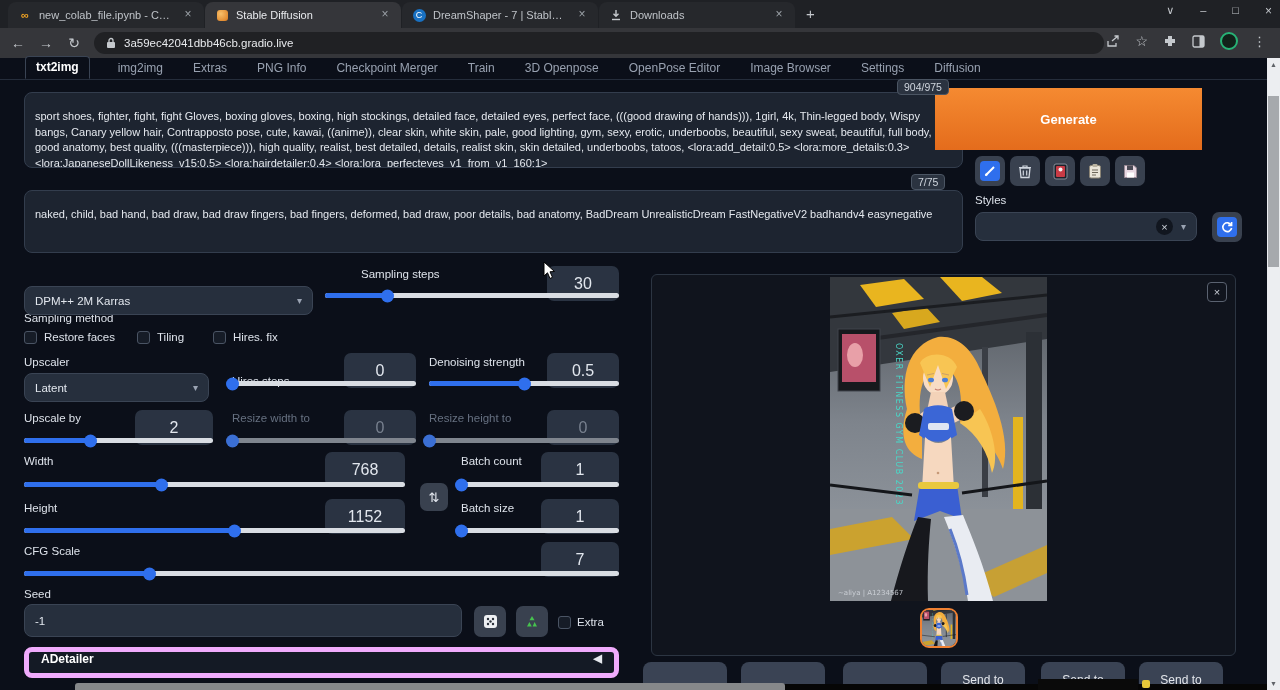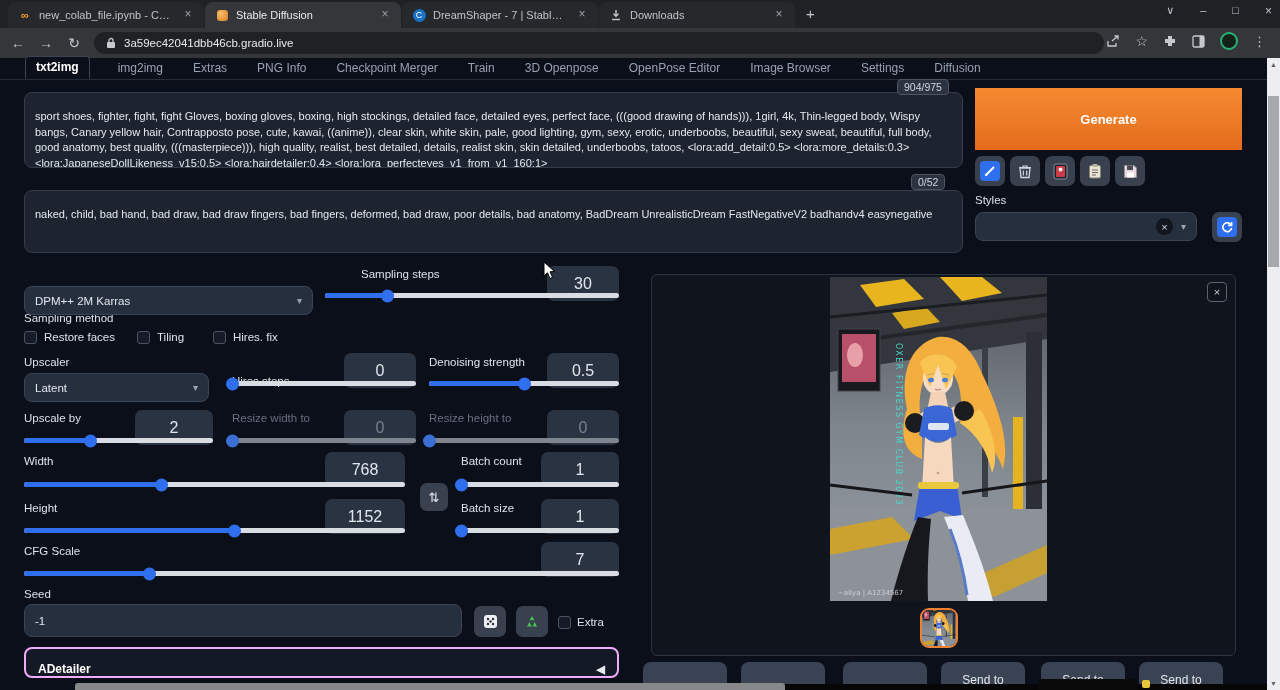--- a/index.html
+++ b/index.html
@@ -26,39 +26,39 @@
   
   #navtabs { position:absolute; left:0; top:58px; width:1268px; height:22px; border-bottom:1px solid #252d3b; display:flex; align-items:flex-end; padding-left:25px; gap:26px; }
   .ntab { color:#98a1b0; font-size:12px; padding:3px 2px 4px; white-space:nowrap; }
   .ntab.sel { color:#fff; font-weight:bold; border:1px solid #3a4454; border-bottom:1px solid #0b0f19; border-radius:4px 4px 0 0; padding:3px 10px 4px; background:#0b0f19; }
 
   
   .promptbox { position:absolute; left:24px; width:939px; background:#1d2430; border:1px solid #333d4d; border-radius:8px; color:#e4e8ee; font-size:11px; line-height:15.5px; padding:16px 10px; overflow:hidden; }
   .cbadge { position:absolute; background:#2b3340; border:1px solid #4b5563; border-radius:4px; color:#cfd5dd; font-size:10.5px; padding:1px 6px; z-index:5; }
 
   
-  #genbtn { position:absolute; left:975px; top:88px; width:267px; height:62px; border-radius:0; background:linear-gradient(180deg,#f58a31,#e46c1c); color:#fff; font-weight:bold; font-size:13px; display:flex; align-items:center; justify-content:center; }
+  #genbtn { position:absolute; left:935px; top:88px; width:267px; height:62px; border-radius:0; background:linear-gradient(180deg,#f58a31,#e46c1c); color:#fff; font-weight:bold; font-size:13px; display:flex; align-items:center; justify-content:center; }
   .toolbtn { position:absolute; top:156px; width:30px; height:30px; border-radius:7px; background:#39414f; display:flex; align-items:center; justify-content:center; }
   .lbl { position:absolute; color:#dde2ea; font-size:11.5px; white-space:nowrap; }
   .lbl.dim { color:#667080; }
   .dd { position:absolute; background:#262f3d; border:1px solid #3a4454; border-radius:8px; color:#e2e7ee; font-size:11.5px; display:flex; align-items:center; padding:0 10px; }
   .dd .car { margin-left:auto; color:#9aa3b2; font-size:10px; }
 
   
   .numbox { position:absolute; height:35px; background:#2a3342; border-radius:7px; color:#e2e7ee; font-size:16px; display:flex; align-items:center; justify-content:center; }
   .numbox.dim { color:#78818f; }
   .slider { position:absolute; height:5px; background:#d9dde3; border-radius:3px; }
   .slider .fill { height:100%; background:#2f6fed; border-radius:3px; position:relative; }
   .slider .handle { position:absolute; right:-7px; top:50%; transform:translateY(-50%); width:13px; height:13px; border-radius:50%; background:#2f6fed; }
   .slider.dis { background:#7f858e; }
   .slider.dis .handle { background:#3b6fd4; }
   .chk { position:absolute; width:13px; height:13px; border:1.5px solid #4a5464; border-radius:3px; background:#161c27; }
   .sqbtn { position:absolute; width:32px; height:31px; border-radius:7px; background:#39414f; display:flex; align-items:center; justify-content:center; }
 
-  #adet { position:absolute; left:24px; top:647px; width:595px; height:31px; border:2px solid #f0abfc; border-radius:8px; background:#141a25; display:flex; align-items:flex-end; padding:0 12px; color:#fff; font-size:12px; font-weight:bold; }
+  #adet { position:absolute; left:24px; top:647px; width:595px; height:31px; border:5px solid #f0abfc; border-radius:8px; background:#141a25; display:flex; align-items:flex-start; padding:0 12px; color:#fff; font-size:12px; font-weight:bold; }
   #adet .arr { margin-left:auto; color:#e6e9ee; font-size:11px; }
 
   
   #preview { position:absolute; left:651px; top:274px; width:585px; height:382px; border:1px solid #2c3542; border-radius:6px; background:#10141d; }
   #genimg-wrap { position:absolute; left:178px; top:2px; width:217px; height:324px; }
   #closeprev { position:absolute; right:8px; top:7px; width:20px; height:20px; border:1px solid #5a6270; border-radius:4px; color:#c9ced6; font-size:11px; display:flex; align-items:center; justify-content:center; }
   #thumb { position:absolute; left:268px; top:333px; width:38px; height:40px; border:2px solid #f08132; border-radius:9px; overflow:hidden; background:#222; }
   .sendbtn { position:absolute; top:662px; width:84px; height:40px; border-radius:8px; background:#3a4354; color:#e3e6eb; font-size:12px; display:flex; align-items:flex-start; justify-content:center; padding-top:11px; }
 
   
@@ -156,21 +156,21 @@
     <span class="ntab">3D Openpose</span>
     <span class="ntab">OpenPose Editor</span>
     <span class="ntab">Image Browser</span>
     <span class="ntab">Settings</span>
     <span class="ntab">Diffusion</span>
   </div>
 
   <div class="cbadge" style="left:897px;top:79px;">904/975</div>
   <div class="promptbox" style="top:92px;height:76px;">sport shoes, fighter, fight, fight Gloves, boxing gloves, boxing,  high stockings, detailed face, detailed eyes, perfect face, (((good drawing of hands))), 1girl, 4k, Thin-legged body, Wispy bangs, Canary yellow hair, Contrapposto pose, cute, kawai, ((anime)), clear skin, white skin, pale,  good lighting, gym, sexy, erotic, underboobs, beautiful, sexy sweat,  beautiful, full body, good anatomy, best quality, (((masterpiece))), high quality, realist, best detailed, details, realist skin, skin detailed, underboobs, tatoos, &lt;lora:add_detail:0.5&gt; &lt;lora:more_details:0.3&gt; &lt;lora:JapaneseDollLikeness_v15:0.5&gt; &lt;lora:hairdetailer:0.4&gt; &lt;lora:lora_perfecteyes_v1_from_v1_160:1&gt;</div>
 
-  <div class="cbadge" style="left:911px;top:174px;">0/52</div>
+  <div class="cbadge" style="left:911px;top:174px;">7/75</div>
   <div class="promptbox" style="top:190px;height:63px;">naked, child, bad hand, bad draw, bad draw fingers, bad fingers, deformed, bad draw, poor details, bad anatomy, BadDream UnrealisticDream FastNegativeV2 badhandv4 easynegative</div>
 
   <div id="genbtn">Generate</div>
 
   <div class="toolbtn" style="left:975px;">
     <svg width="20" height="20" viewBox="0 0 20 20">
         <rect width="20" height="20" rx="4" fill="#2f6fed"></rect>
         <path d="M5.5 14.5 14 6" stroke="#fff" stroke-width="2"></path>
         <path d="M5 15l1-3.2 2.2 2.2z" fill="#fff"></path>
       </svg>

